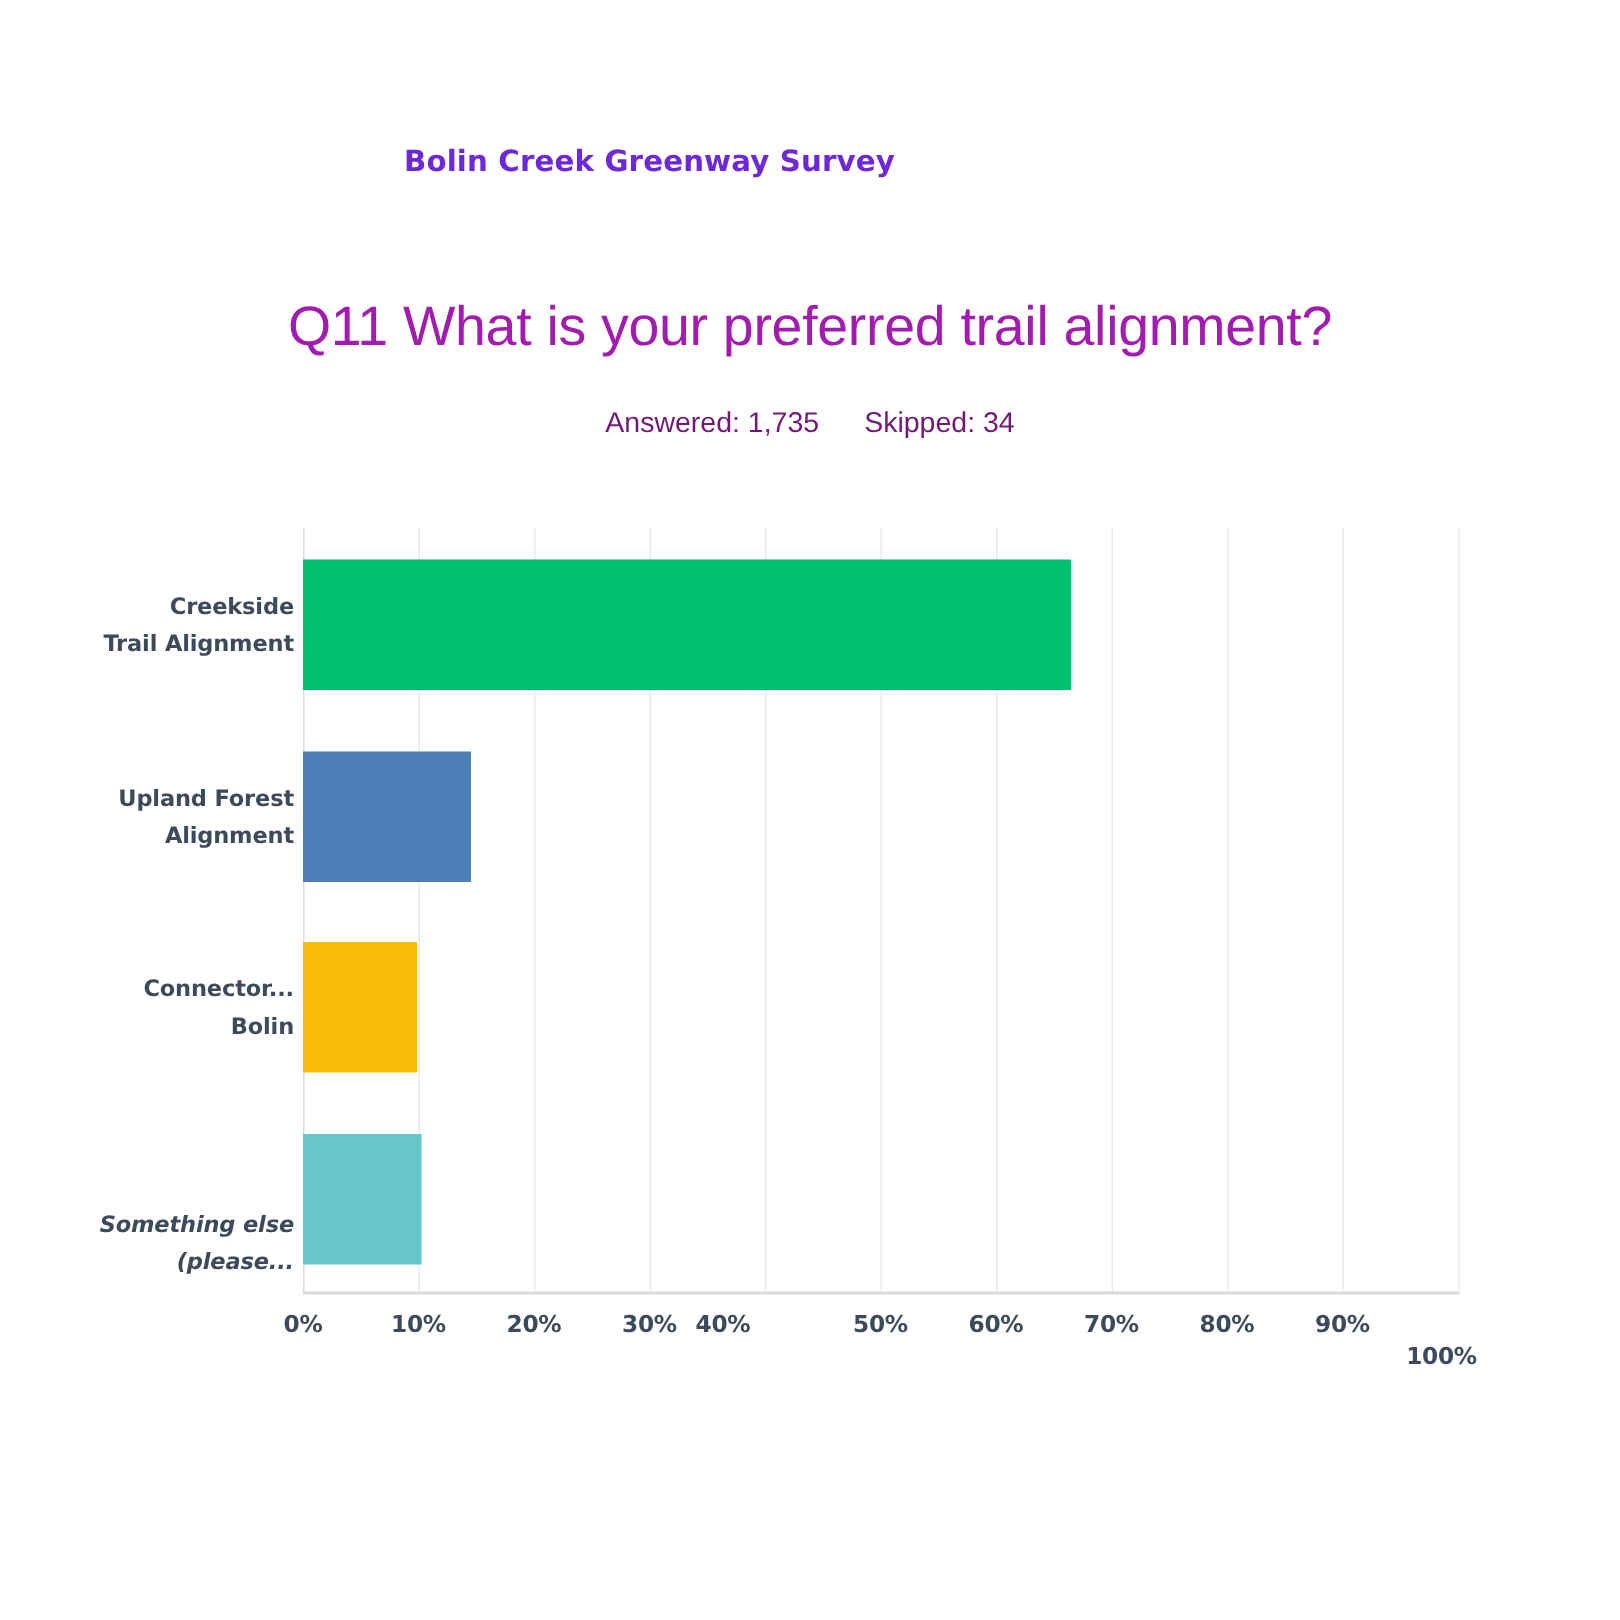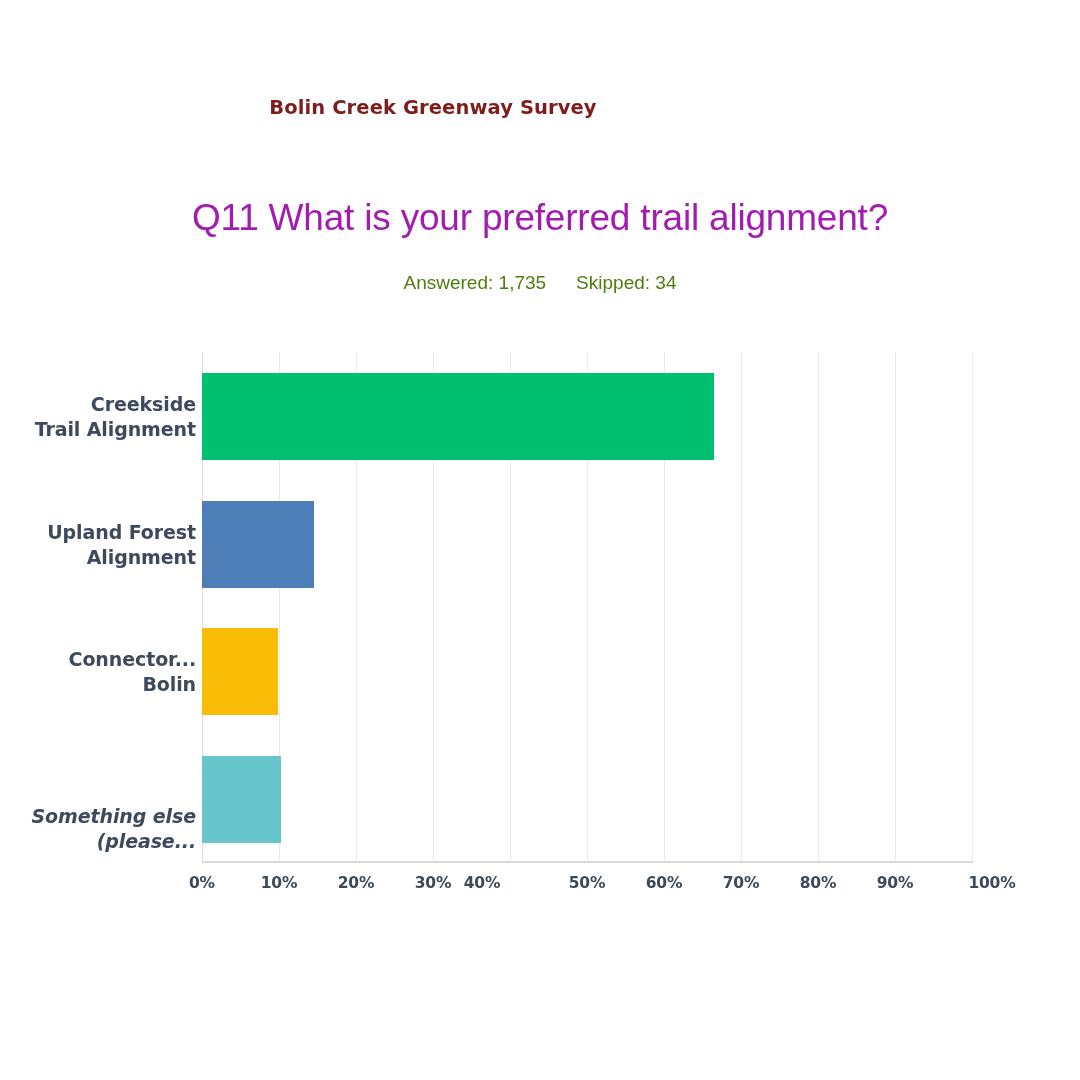--- a/index.html
+++ b/index.html
@@ -27,21 +27,21 @@
   
   .survey-title {
     position: absolute;
     left: 0;
     top: 96px;
     width: 866px;
     text-align: center;
     font-family: "DejaVu Sans", sans-serif;
     font-size: 19.5px;
     font-weight: bold;
-    color: #7f1d1d;
+    color: #6d28d9;
     letter-spacing: 0.1px;
   }
 
   
   .question-title {
     position: absolute;
     left: 0;
     top: 197px;
     width: 1080px;
     text-align: center;
@@ -53,21 +53,21 @@
   }
 
   .question-stats {
     position: absolute;
     left: 0;
     top: 272px;
     width: 1080px;
     text-align: center;
     font-family: "Liberation Sans", sans-serif;
     font-size: 19px;
-    color: #4d7c0f;
+    color: #701a75;
   }
   .stat-answered { margin-right: 30px; }
   .stat-skipped { }
 
   
   #chart {
     position: absolute;
     left: 0;
     top: 0;
     width: 1080px;
@@ -110,21 +110,21 @@
     position: absolute;
     left: 0;
     border-radius: 0;
   }
 
   .ylabel {
     position: absolute;
     right: 1090px; 
     text-align: right;
     font-family: "DejaVu Sans", sans-serif;
-    font-size: 19px;
+    font-size: 15px;
     font-weight: bold;
     color: #3d4a5c;
     line-height: 25px;
     letter-spacing: -0.1px;
   }
   .ylabel {
     left: 0;
     width: 196px;
     right: auto;
   }
@@ -194,16 +194,16 @@
       <div class="xtick" style="left: 162px;">0%</div>
       <div class="xtick" style="left: 239px;">10%</div>
       <div class="xtick" style="left: 316px;">20%</div>
       <div class="xtick" style="left: 393px;">30%</div>
       <div class="xtick" style="left: 442px;">40%</div>
       <div class="xtick" style="left: 547px;">50%</div>
       <div class="xtick" style="left: 624px;">60%</div>
       <div class="xtick" style="left: 701px;">70%</div>
       <div class="xtick" style="left: 778px;">80%</div>
       <div class="xtick" style="left: 855px;">90%</div>
-      <div class="xtick" style="left: 952px;">100%</div>
+      <div class="xtick" style="left: 921px; margin-top: 21px;">100%</div>
     </div>
 
 </div>
 
 </body></html>

